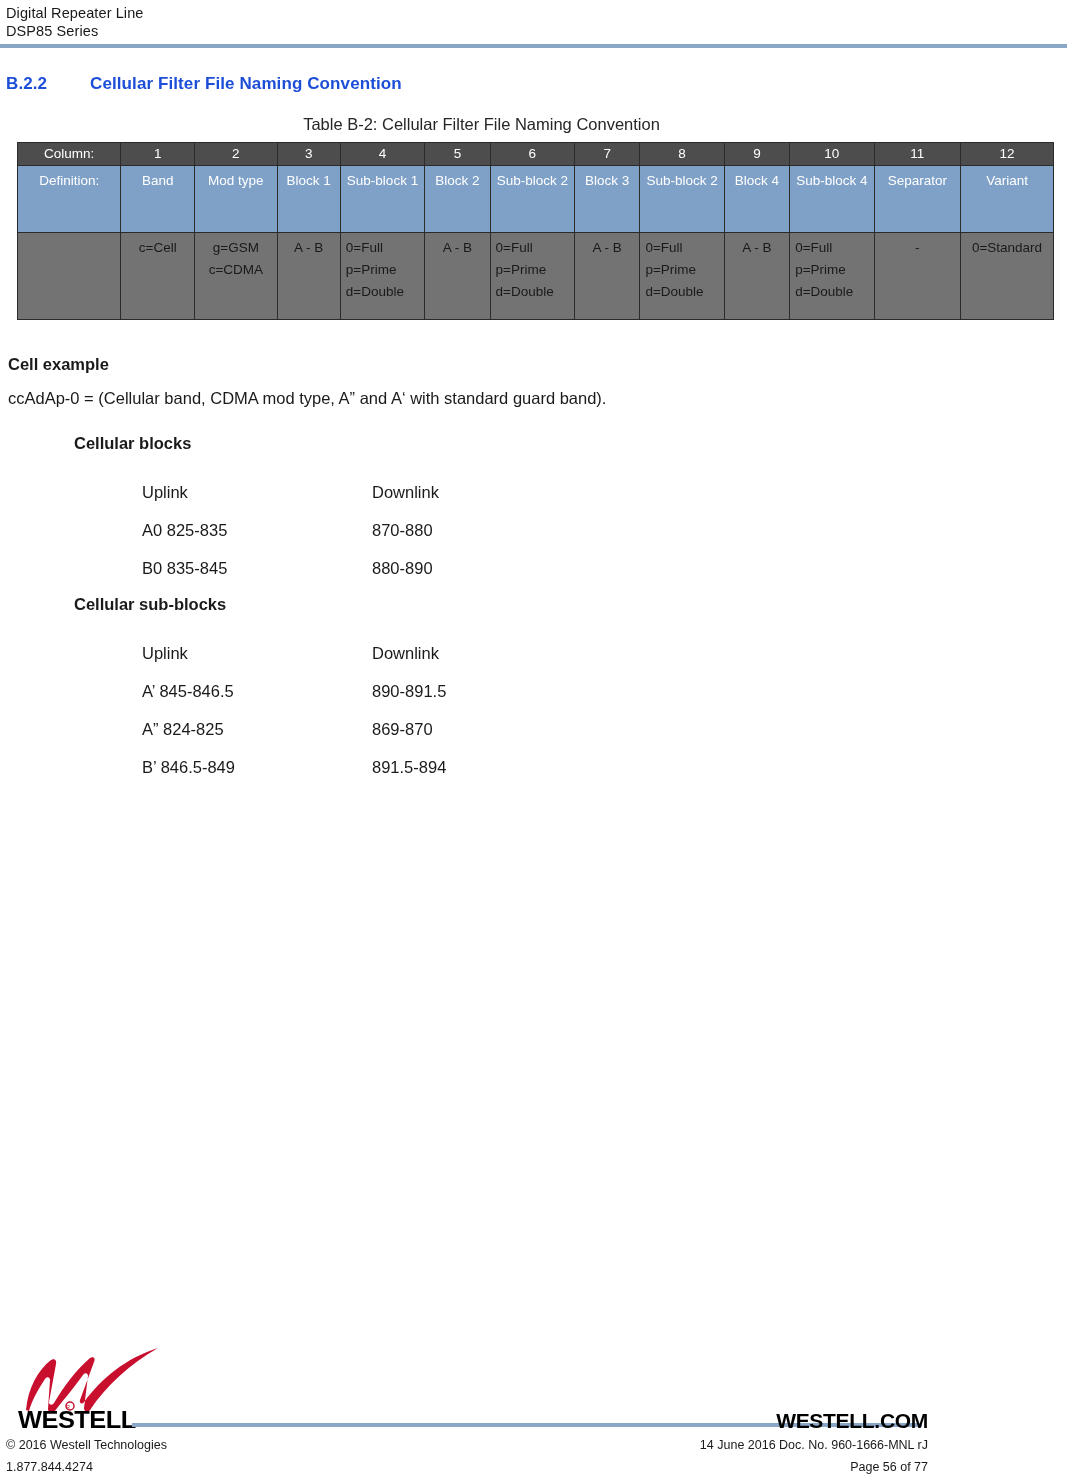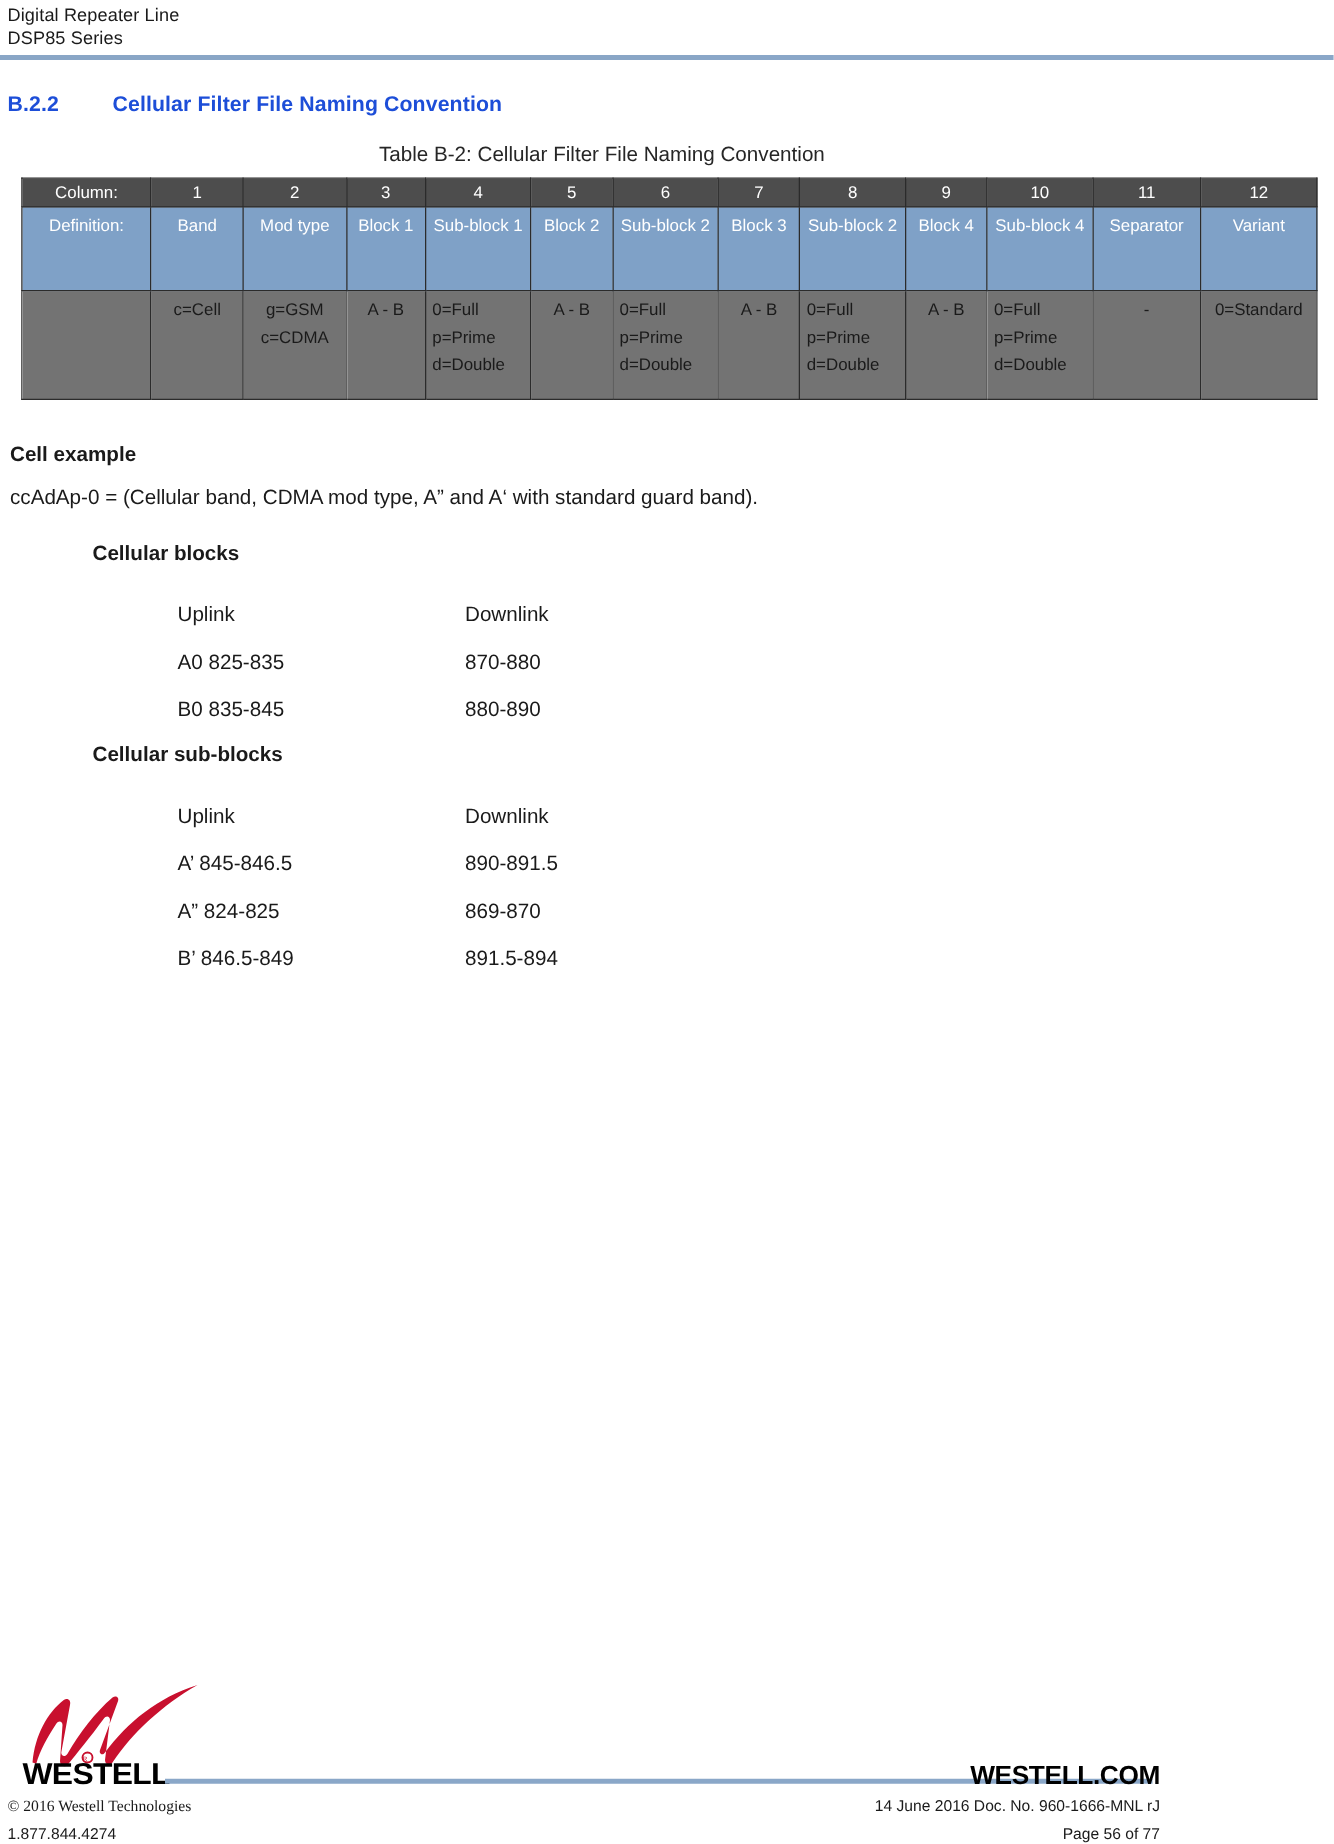--- a/index.html
+++ b/index.html
@@ -228,21 +228,20 @@
     font-weight: bold;
     color: #000000;
     letter-spacing: -0.3px;
   }
   .footer-left-1 {
     position: absolute;
     left: 6px;
     top: 98px;
     font-size: 12.5px;
     color: #1a1a1a;
-    font-family: Liberation Serif, serif;
   }
   .footer-left-2 {
     position: absolute;
     left: 6px;
     top: 120px;
     font-size: 12.5px;
     color: #1a1a1a;
   }
   .footer-right-1 {
     position: absolute;

